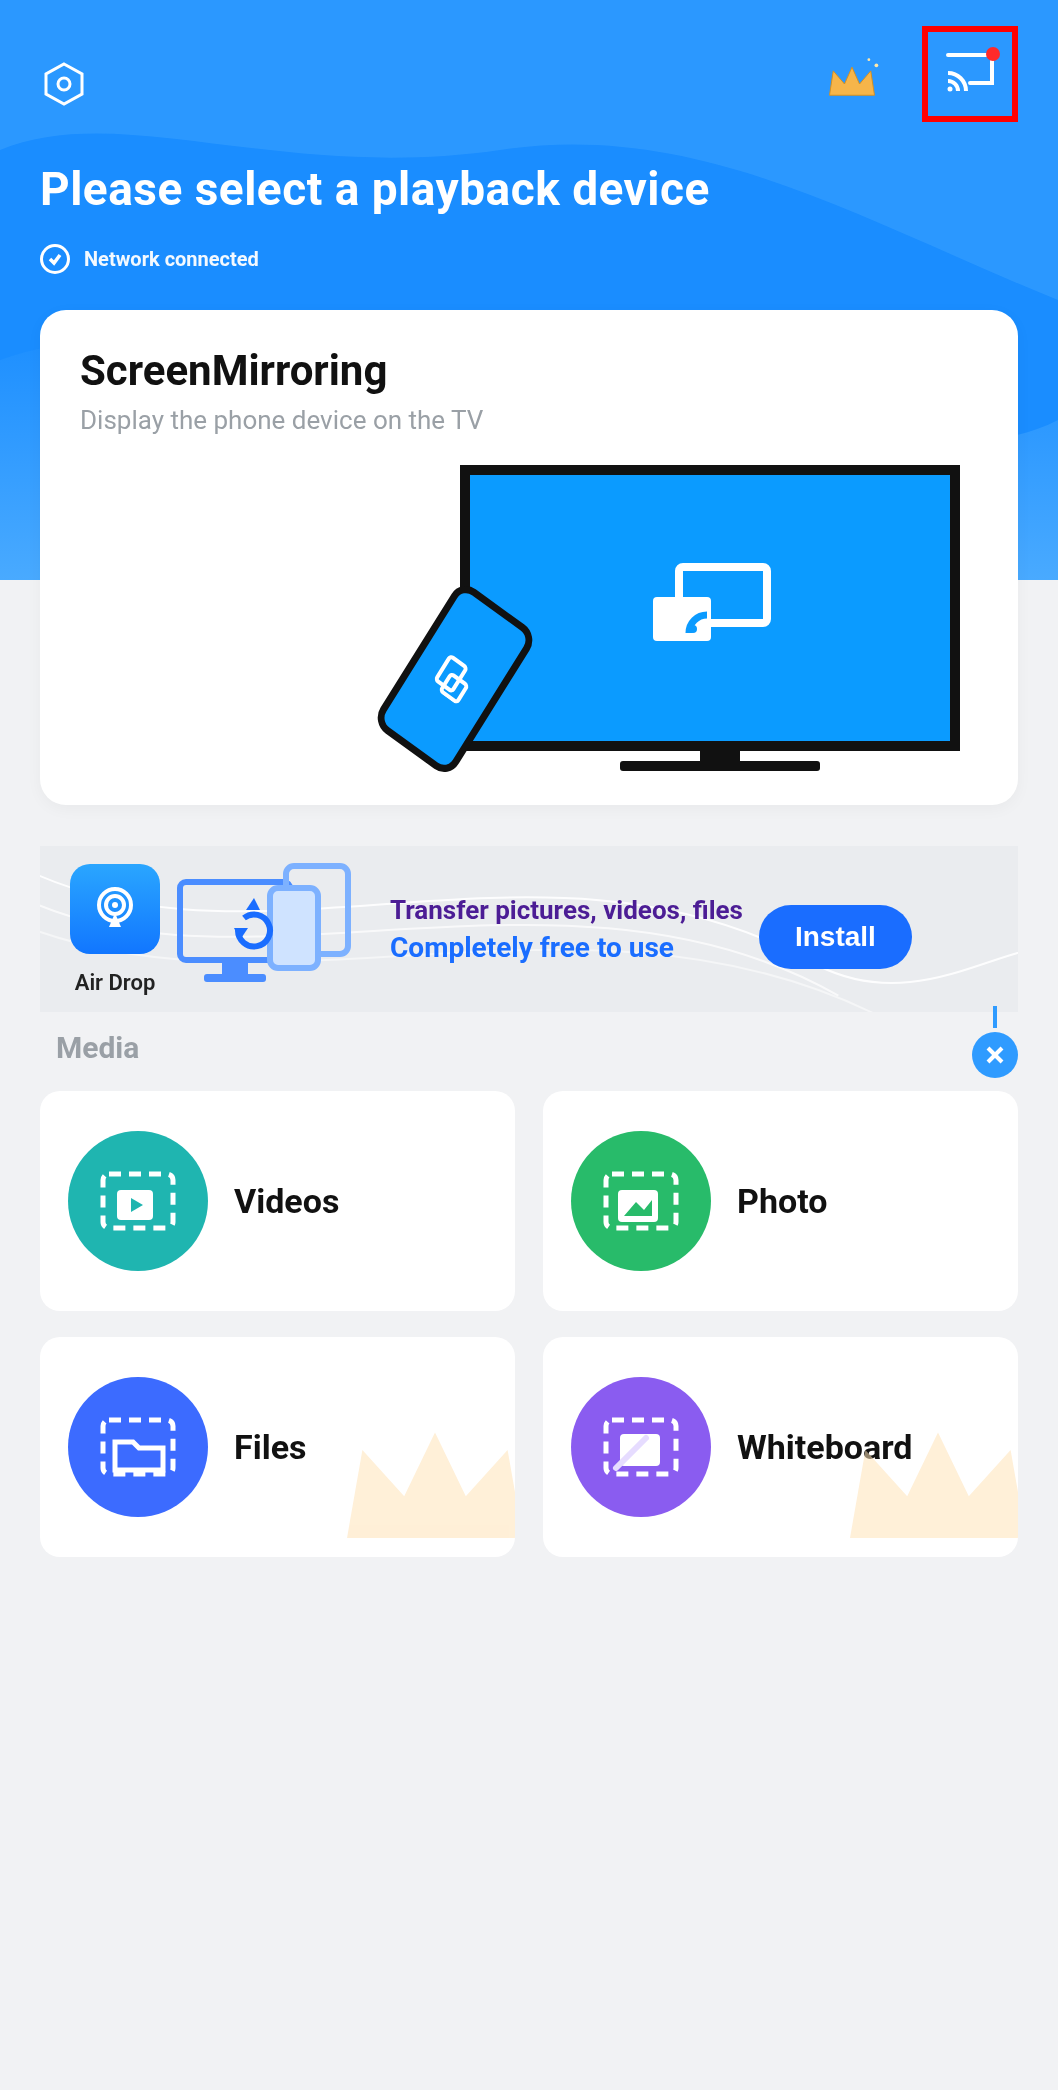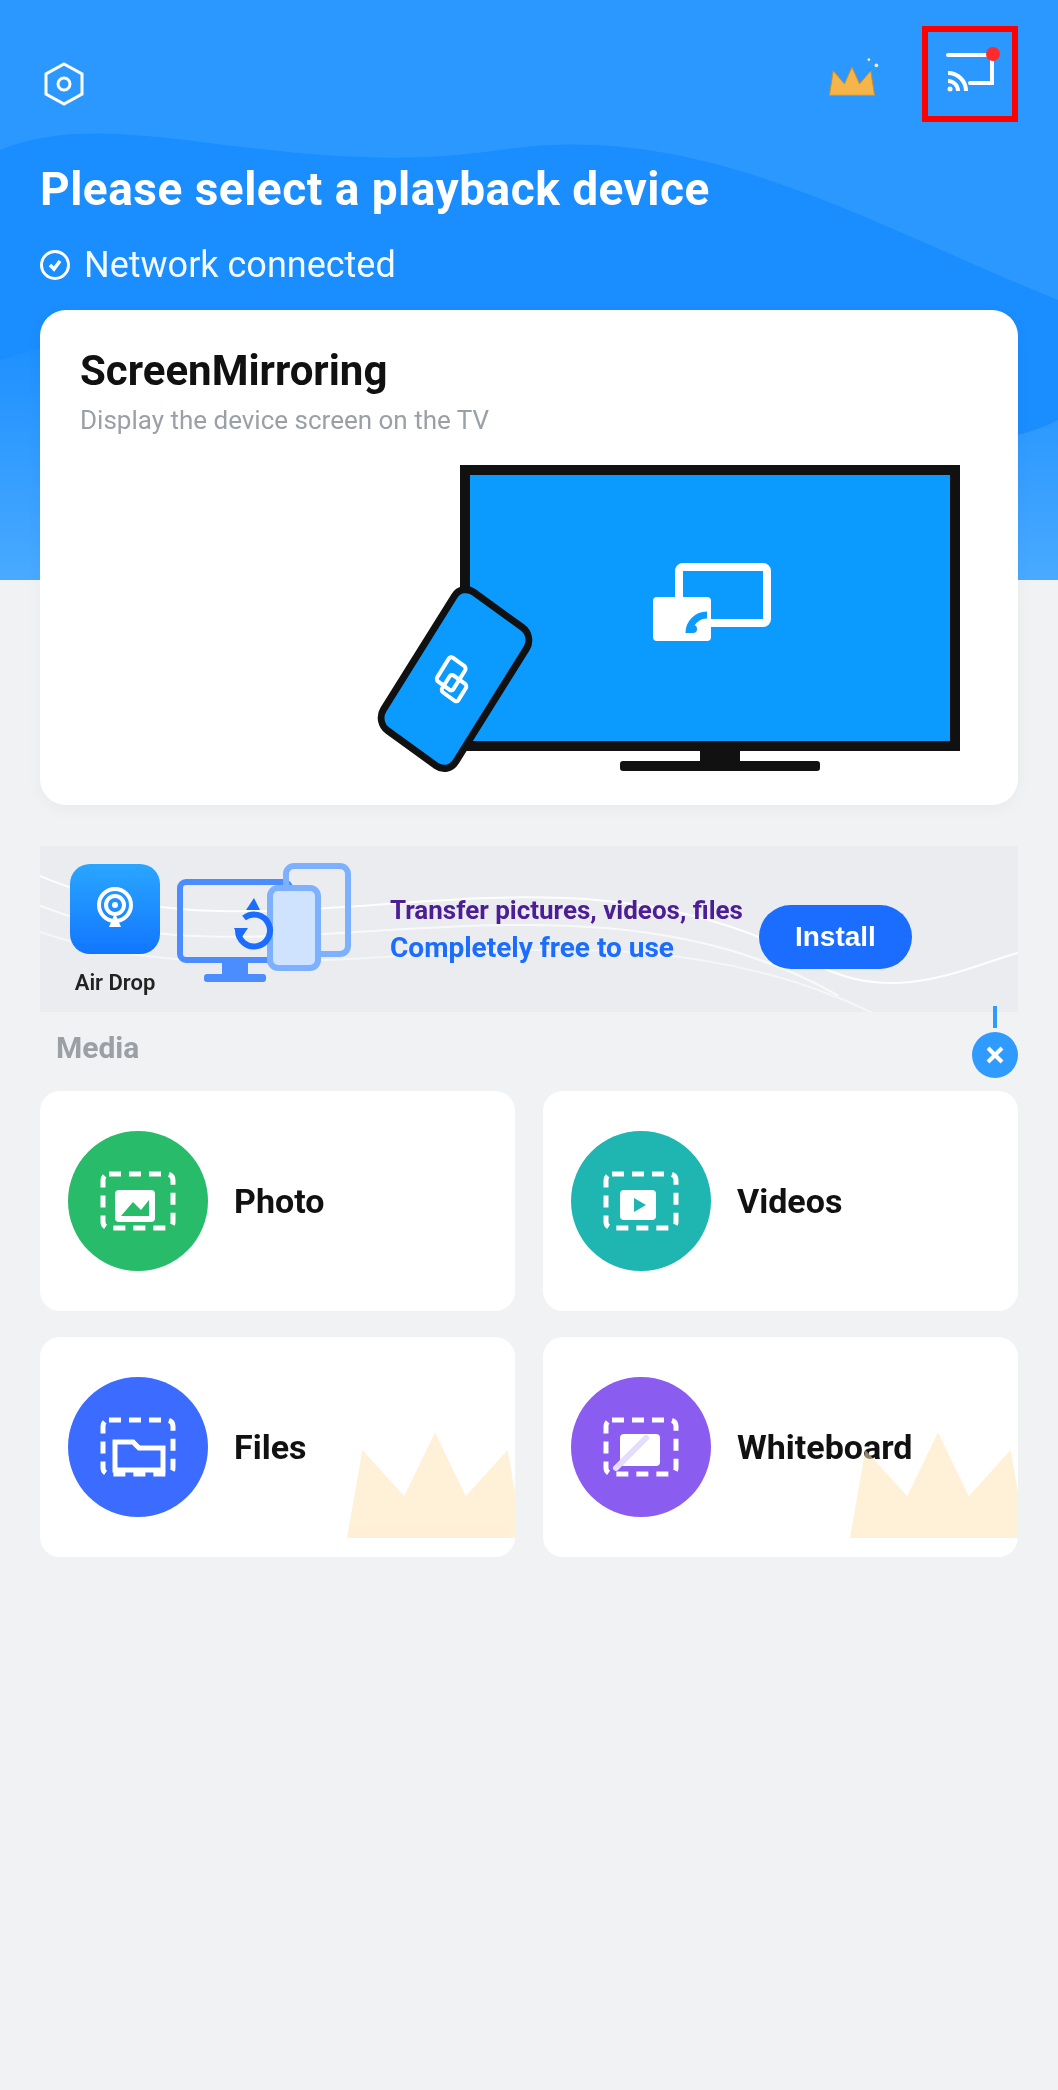--- a/index.html
+++ b/index.html
@@ -33,21 +33,21 @@
     margin-top:-24px;
   }
   .cast-icon { position:relative; }
   .cast-icon svg { width:52px; height:42px; stroke:#fff; fill:none; stroke-width:4; }
   .cast-dot { position:absolute; top:-4px; right:-4px; width:14px; height:14px; background:#ff2a2a; border-radius:50%; }
   .title-area { position:relative; z-index:3; padding: 40px 29px 0 40px; }
   .title-text { font-size:46px; font-weight:700; letter-spacing:0.5px; }
   .network-row { display:flex; align-items:center; gap:14px; margin-top:28px; }
   .check-circle { width:30px; height:30px; border:3px solid #fff; border-radius:50%; display:flex; align-items:center; justify-content:center; }
   .check-circle svg { width:16px; height:16px; stroke:#fff; fill:none; stroke-width:3.5; }
-  .network-text { font-size:36px; font-weight:400; opacity:0.95; }
+  .network-text { font-size:20px; font-weight:700; opacity:0.95; }
 
   
   .main-card {
     position:absolute;
     left:40px; right:40px;
     top:310px;
     background:#fff;
     border-radius:26px;
     padding:36px 40px 20px 40px;
     box-shadow: 0 4px 16px rgba(0,0,0,0.04);
@@ -175,21 +175,21 @@
             <polyline points="3,8 7,12 13,4"></polyline>
           </svg>
       </div>
       <div class="network-text">Network connected</div>
     </div>
   </div>
 </div>
 
 <div class="main-card">
   <h2>ScreenMirroring</h2>
-  <p>Display the device screen on the TV</p>
+  <p>Display the phone device on the TV</p>
   <div class="mirror-art">
     <div class="tv">
       <div class="cast-glyph">
         <svg viewBox="0 0 130 90">
           <rect x="34" y="6" width="88" height="56" rx="4"></rect>
           <rect x="8" y="36" width="58" height="44" rx="4" fill="#fff" stroke="none"></rect>
           <path d="M44 72 a18 18 0 0 1 18 -18" stroke="#0b9bff" stroke-width="7" fill="none"></path>
           <circle cx="48" cy="68" r="4" fill="#0b9bff" stroke="none"></circle>
         </svg>
       </div>
@@ -245,39 +245,39 @@
   <svg viewBox="0 0 22 22">
       <line x1="4" y1="4" x2="18" y2="18"></line>
       <line x1="18" y1="4" x2="4" y2="18"></line>
     </svg>
 </div>
 
 <div class="content">
   <div class="section-title">Media</div>
   <div class="grid-2">
     <div class="tile-card">
+      <div class="tile-icon ic-teal">
+        <svg viewBox="0 0 86 70">
+          <rect x="8" y="8" width="70" height="54" rx="6" fill="none" stroke="#fff" stroke-width="5" stroke-dasharray="12 8"></rect>
+          <rect x="22" y="24" width="36" height="30" rx="4" fill="#fff"></rect>
+          <polygon points="36,32 36,46 48,39" fill="#1fb5b0"></polygon>
+        </svg>
+      </div>
+      <div class="tile-label">Videos</div>
+    </div>
+    <div class="tile-card">
       <div class="tile-icon ic-green">
         <svg viewBox="0 0 86 70">
           <rect x="8" y="8" width="70" height="54" rx="6" fill="none" stroke="#fff" stroke-width="5" stroke-dasharray="12 8"></rect>
           <rect x="20" y="24" width="40" height="32" rx="4" fill="#fff"></rect>
           <polygon points="26,50 38,36 46,44 54,34 54,50" fill="#28bb6a"></polygon>
         </svg>
       </div>
       <div class="tile-label">Photo</div>
     </div>
-    <div class="tile-card">
-      <div class="tile-icon ic-teal">
-        <svg viewBox="0 0 86 70">
-          <rect x="8" y="8" width="70" height="54" rx="6" fill="none" stroke="#fff" stroke-width="5" stroke-dasharray="12 8"></rect>
-          <rect x="22" y="24" width="36" height="30" rx="4" fill="#fff"></rect>
-          <polygon points="36,32 36,46 48,39" fill="#1fb5b0"></polygon>
-        </svg>
-      </div>
-      <div class="tile-label">Videos</div>
-    </div>
   </div>
 
   <div class="grid-2">
     <div class="tile-card">
       <div class="crown-bg">
         <svg viewBox="0 0 200 200">
             <path d="M20 150 L34 70 L72 112 L100 54 L128 112 L166 70 L180 150 Z" fill="#ffe3b8"></path>
           </svg>
       </div>
       <div class="tile-icon ic-blue">

